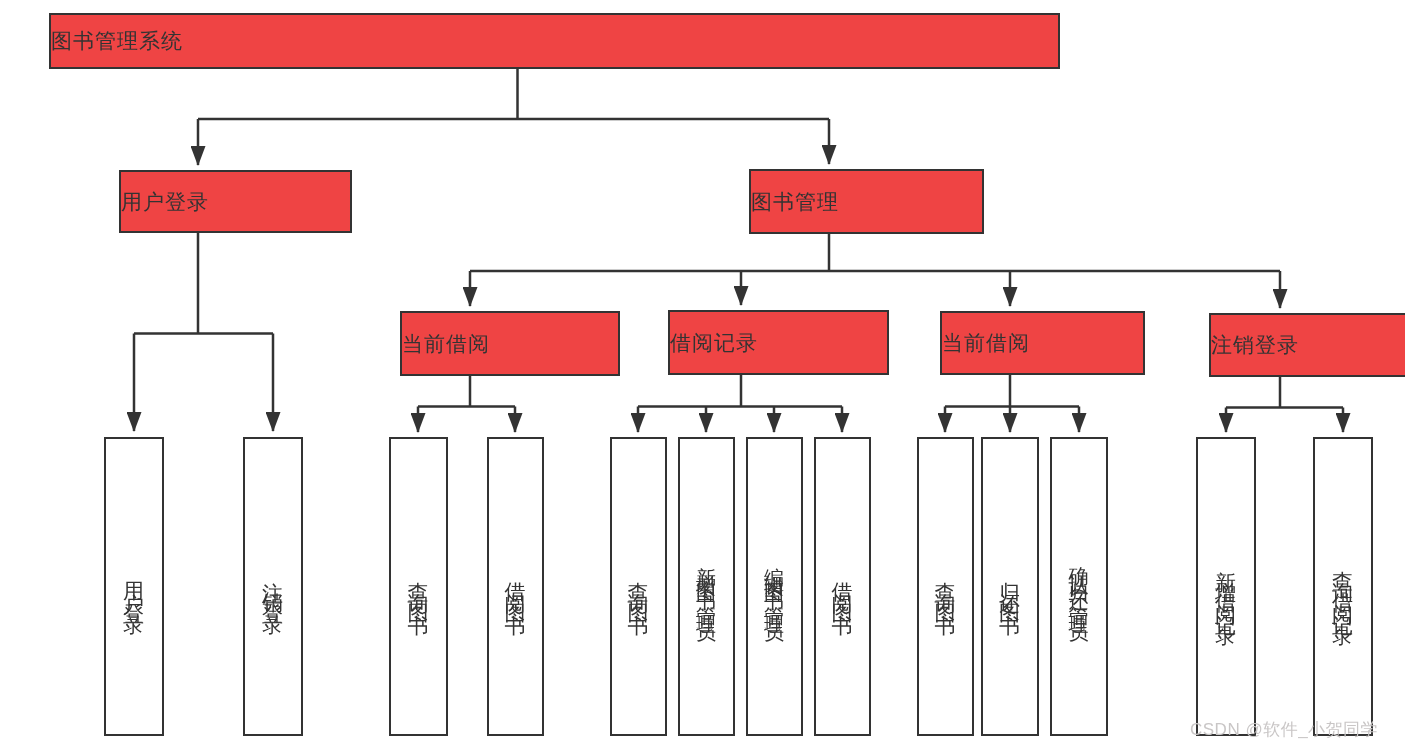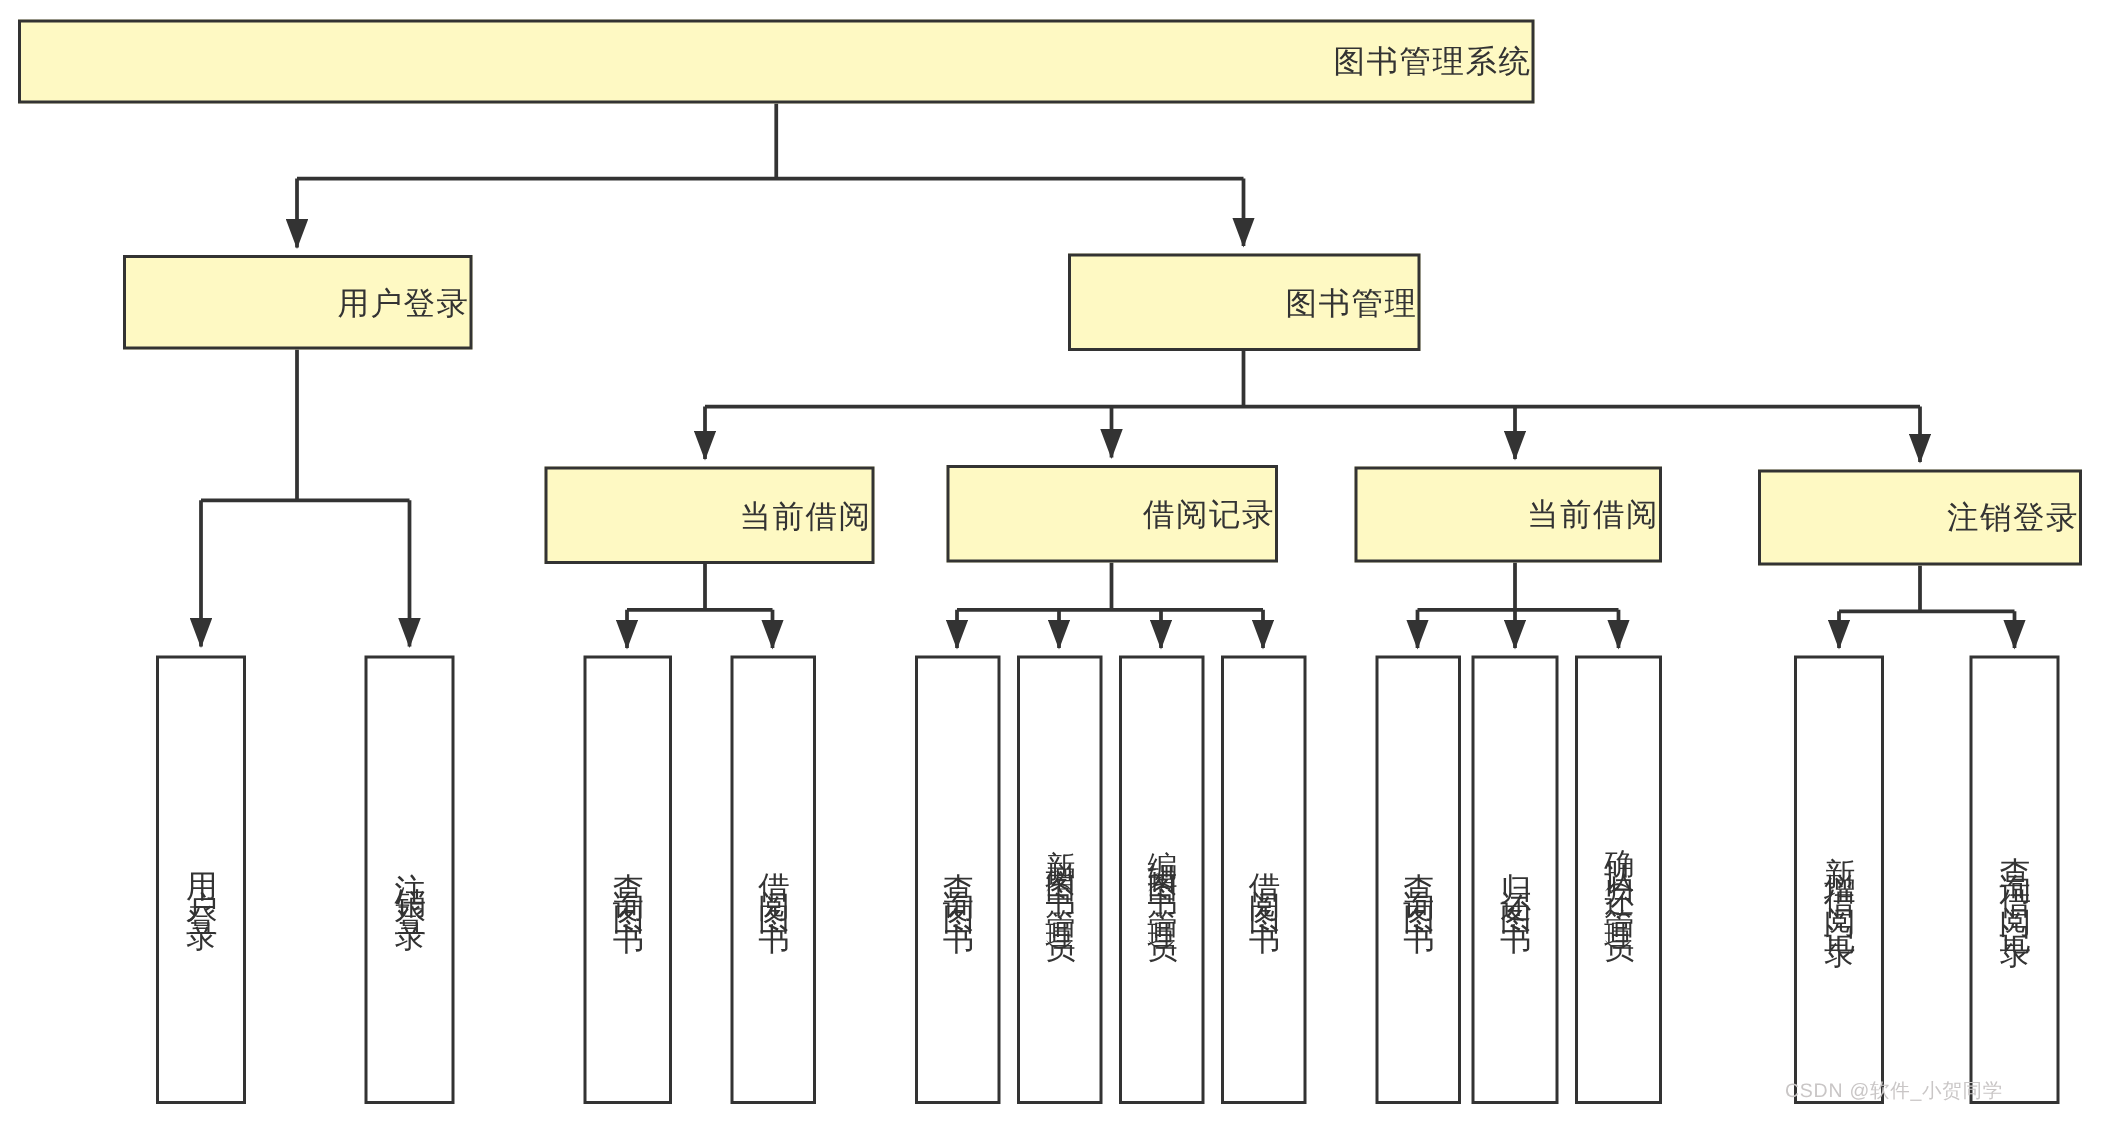--- a/index.html
+++ b/index.html
@@ -8,26 +8,27 @@
     width: 1405px;
     height: 747px;
     background: #ffffff;
     font-family: "Liberation Sans", "DejaVu Sans", sans-serif;
     overflow: hidden;
   }
   svg.edges { position: absolute; left: 0; top: 0; z-index: 1; }
   .hbox {
     position: absolute;
     box-sizing: border-box;
-    background: #fef9c3;
+    background: #ef4444;
     border: 2.5px solid #333333;
     display: flex;
     align-items: center;
-    justify-content: flex-end;
+    justify-content: flex-start;
     z-index: 2;
+    margin-left: 37px;
   }
   .hbox .lbl {
     font-size: 21px;
     color: #333333;
     letter-spacing: 1px;
     white-space: nowrap;
   }
   .vbox {
     position: absolute;
     box-sizing: border-box;
@@ -46,21 +47,21 @@
     letter-spacing: 11px;
     line-height: 1.1;
     color: #333333;
   }
   .vbox.long .vlbl { letter-spacing: 8px; font-size: 20px; }
   .watermark {
     position: absolute;
     left: 1190px;
     top: 718px;
     z-index: 5;
-    font-size: 13px;
+    font-size: 17px;
     letter-spacing: 0.5px;
     color: #c9c6c6;
     white-space: nowrap;
   }
 </style>
 </head>
 <body>
 
 <div class="stage">
 

